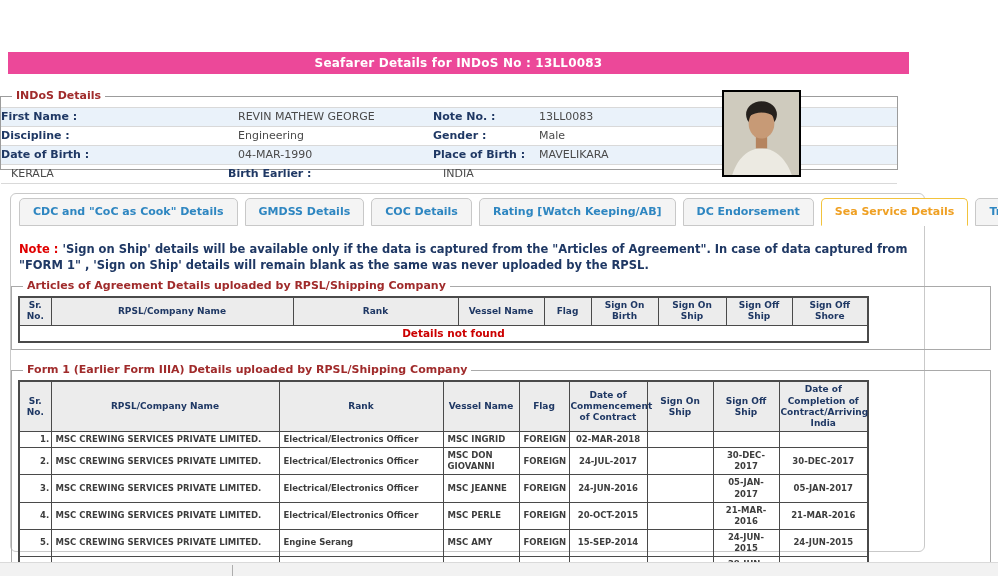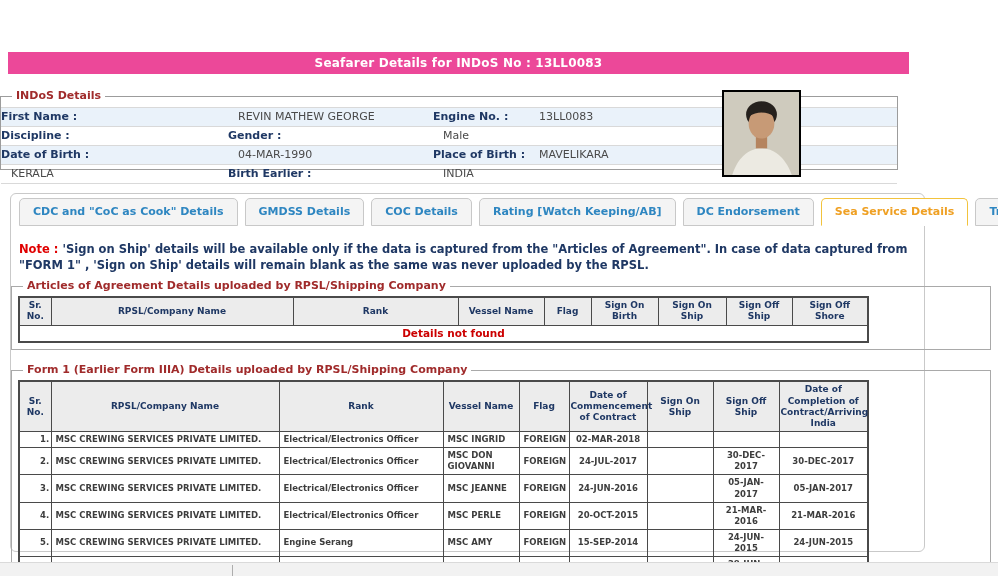--- a/index.html
+++ b/index.html
@@ -71,25 +71,26 @@
   <div class="title-bar">
     <span>Seafarer Details for INDoS No : 13LL0083</span>
   </div>
 
   <div class="fs indos">
     <span class="fs-legend">INDoS Details</span>
     <div class="indos-rows">
       <div class="irow">
         <span class="lbl">First Name :</span>
         <span class="val">REVIN MATHEW GEORGE</span>
-        <span class="lbl">Engine No. :</span>
+        <span class="lbl">Note No. :</span>
         <span class="val">13LL0083</span>
       </div>
       <div class="irow">
         <span class="lbl">Discipline :</span>
+        <span class="val">Engineering</span>
         <span class="lbl">Gender :</span>
         <span class="val">Male</span>
       </div>
       <div class="irow">
         <span class="lbl">Date of Birth :</span>
         <span class="val">04-MAR-1990</span>
         <span class="lbl">Place of Birth :</span>
         <span class="val">MAVELIKARA</span>
       </div>
       <div class="irow">

